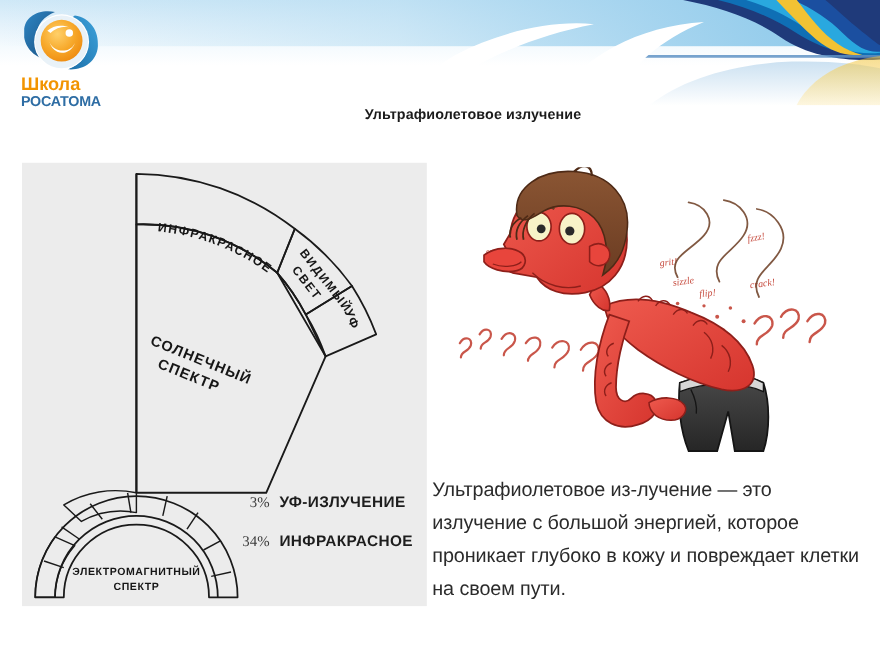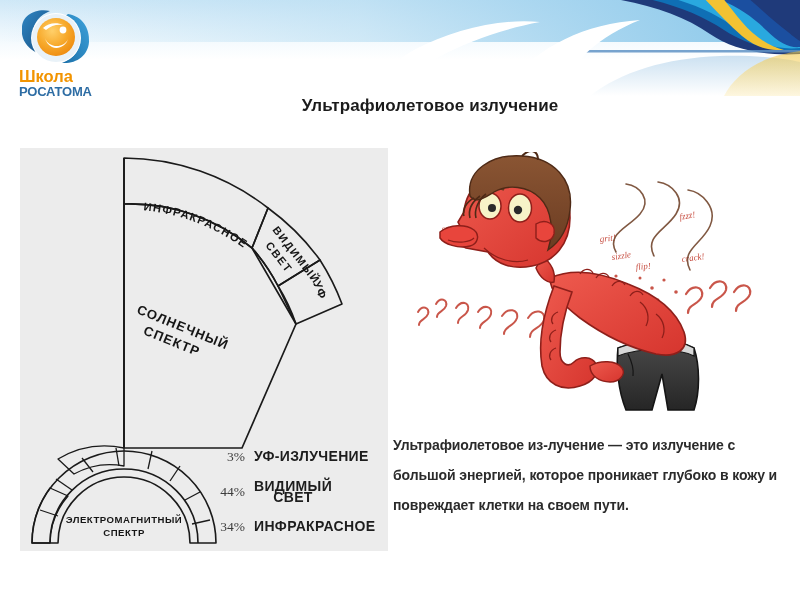--- a/index.html
+++ b/index.html
@@ -50,21 +50,21 @@
     width: 112px; height: 92px; text-decoration: underline;
   }
   #logo svg { display: block; }
 
   
   #page-title {
     position: absolute;
     left: 150px; top: 96px;
     width: 560px;
     text-align: center;
-    font-size: 17px;
+    font-size: 13px;
     font-weight: bold;
     color: #1b1b1b;
     letter-spacing: .1px;
   }
 
   
   #diagram-panel {
     position: absolute;
     left: 20px; top: 148px;
     width: 368px; height: 403px;
@@ -114,25 +114,24 @@
     left: 404px; top: 152px;
     width: 390px; height: 272px;
   }
   #cartoon svg { display: block; }
 
   
   #body-text {
     position: absolute;
     left: 393px; top: 430px;
     width: 396px;
-    font-size: 14px;
+    font-size: 18px;
     line-height: 30px;
     color: #2b2b2b;
     letter-spacing: -.1px;
-    font-weight: bold;
   }
 </style>
 </head>
 <body>
 
 <div id="top-banner">
   <div class="banner-wash"></div>
   <div class="banner-wash2"></div>
   <div id="banner-swooshes">
     <svg width="420" height="96" viewBox="0 0 420 96">
@@ -285,27 +284,20 @@
 </div>
 
 <svg width="0" height="0" style="position:absolute"></svg>
 
 <div id="legend">
   <div class="legend-row">
     <span class="legend-pct">3%</span>
     <span class="legend-label">УФ-ИЗЛУЧЕНИЕ</span>
   </div>
   <div class="legend-row">
-    <span class="legend-pct">44%</span>
-    <span class="legend-label two-line">
-      <span>ВИДИМЫЙ</span><br>
-      <span>СВЕТ</span>
-    </span>
-  </div>
-  <div class="legend-row">
     <span class="legend-pct">34%</span>
     <span class="legend-label">ИНФРАКРАСНОЕ</span>
   </div>
 </div>
 
 <div id="cartoon">
   <svg width="390" height="272" viewBox="0 0 390 272">
     <defs>
       <linearGradient id="skin" x1="0" y1="0" x2="1" y2="1">
         <stop offset="0" stop-color="#EE5A4E"></stop>

